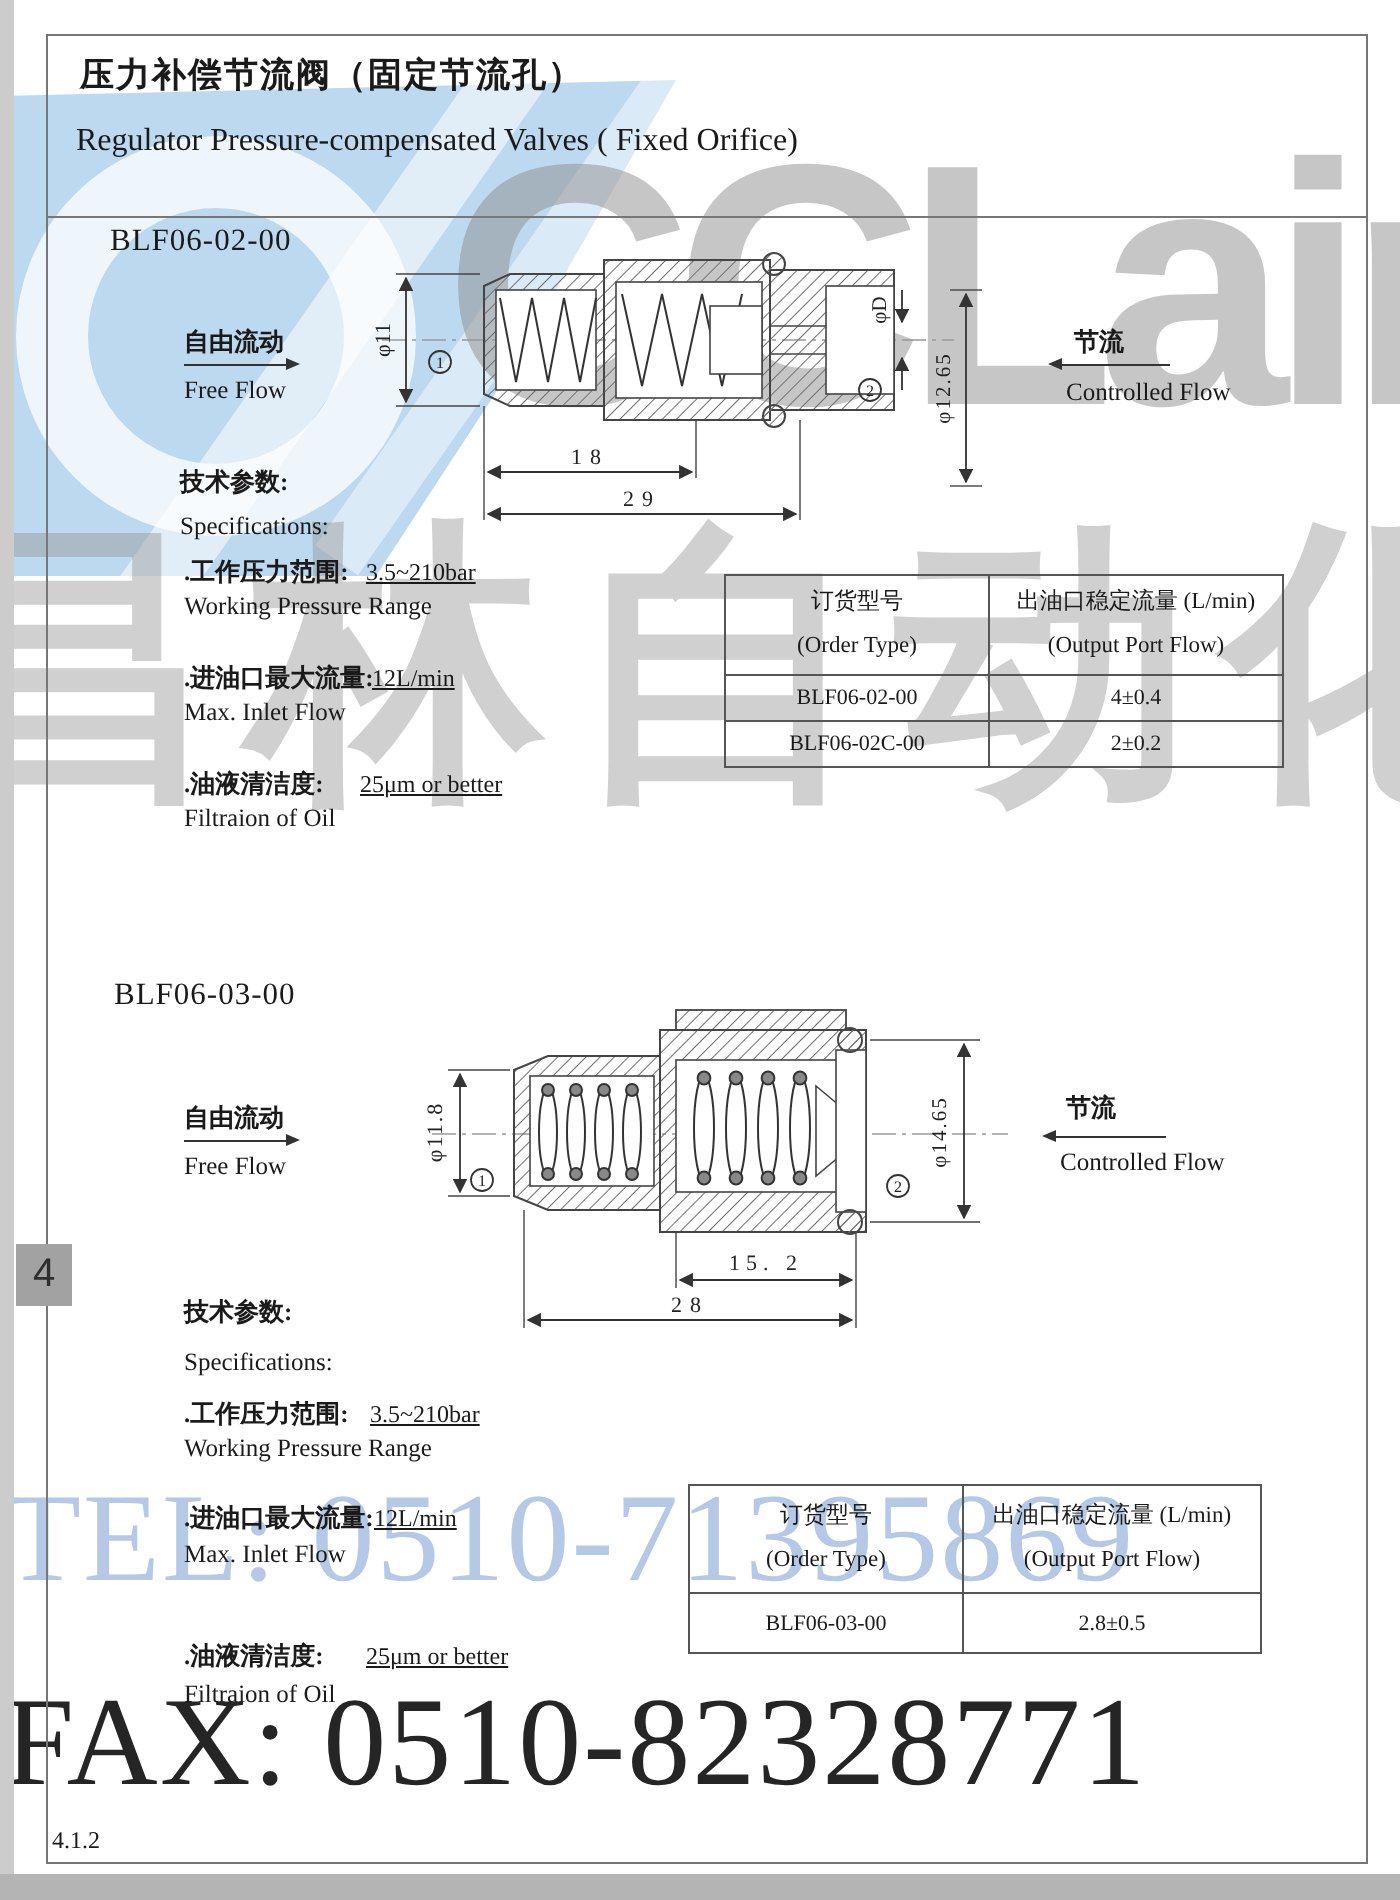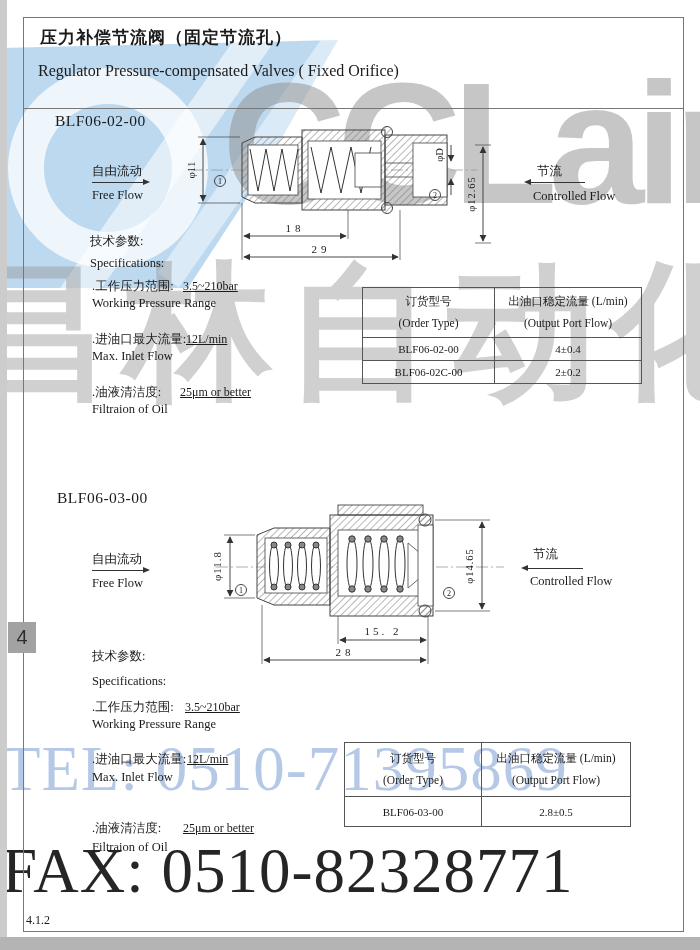--- a/index.html
+++ b/index.html
@@ -19,21 +19,21 @@
           letter-spacing:1px;white-space:nowrap;font-family:"Liberation Serif",serif;}
   .wm-fax{left:2px;top:840px;font-size:63px;line-height:1;color:#000000;opacity:.85;
           letter-spacing:1px;white-space:nowrap;font-family:"Liberation Serif",serif;}
   
   .doc-border{position:absolute;left:23px;top:17px;width:659px;height:913px;border:1px solid #777;z-index:2;}
   .title-sep{position:absolute;left:23px;top:108px;width:660px;height:1px;background:#777;z-index:2;}
   .txt{position:absolute;z-index:2;white-space:nowrap;}
   .title-cn{left:40px;top:26px;font-size:17px;font-weight:bold;letter-spacing:1px;}
   .title-en{left:38px;top:62px;font-size:16px;}
   .model{font-size:15.5px;letter-spacing:.5px;}
-  .cnl{font-size:12.5px;}
+  .cnl{font-size:12.5px;font-weight:bold;}
   .enl{font-size:12.5px;}
   .val{font-size:12px;text-decoration:underline;}
   .flow-line{position:absolute;height:1px;background:#333;z-index:2;}
   .flow-line.r::after{content:"";position:absolute;right:-6px;top:-3px;border-left:7px solid #333;
       border-top:3.5px solid transparent;border-bottom:3.5px solid transparent;}
   .flow-line.l::after{content:"";position:absolute;left:-6px;top:-3px;border-right:7px solid #333;
       border-top:3.5px solid transparent;border-bottom:3.5px solid transparent;}
   .drawing{position:absolute;z-index:2;}
   .vtable{position:absolute;z-index:2;border-collapse:collapse;font-size:11px;text-align:center;}
   .vtable td{border:1px solid #555;padding:0 4px;vertical-align:middle;}

